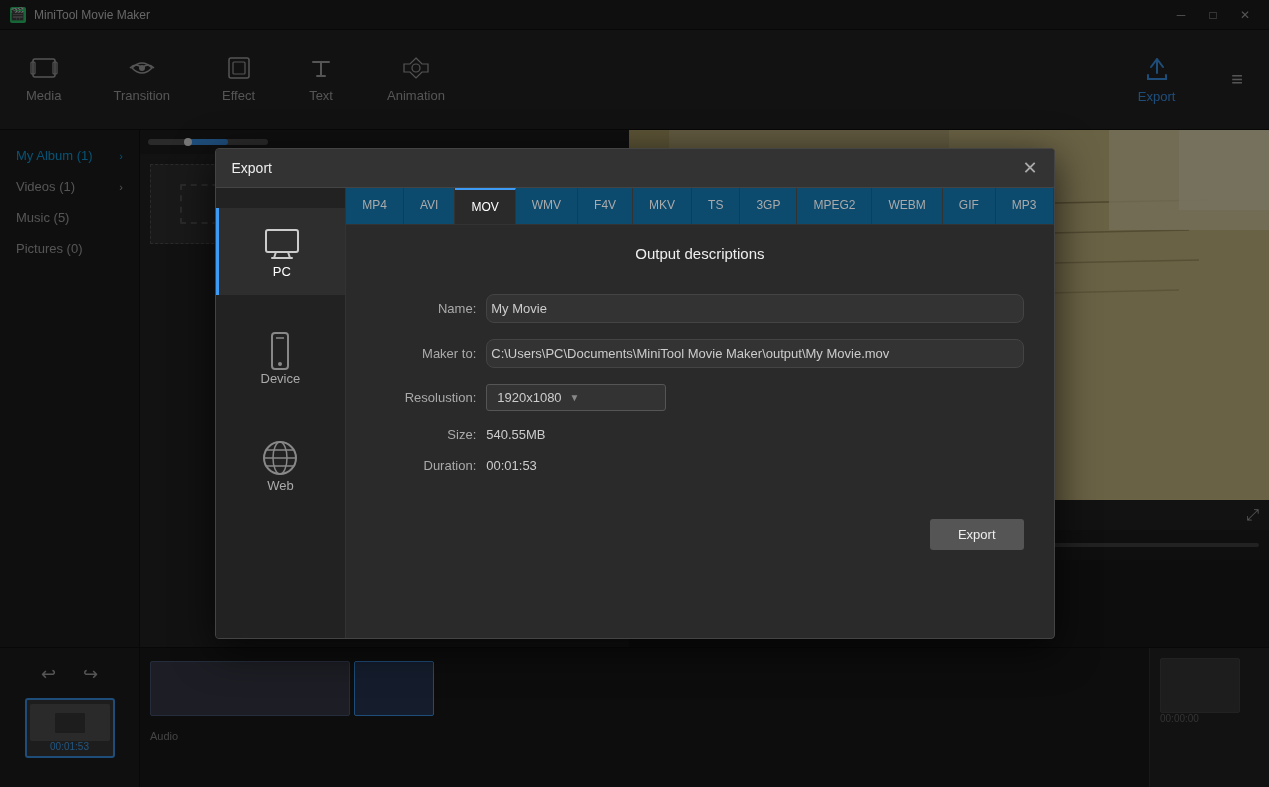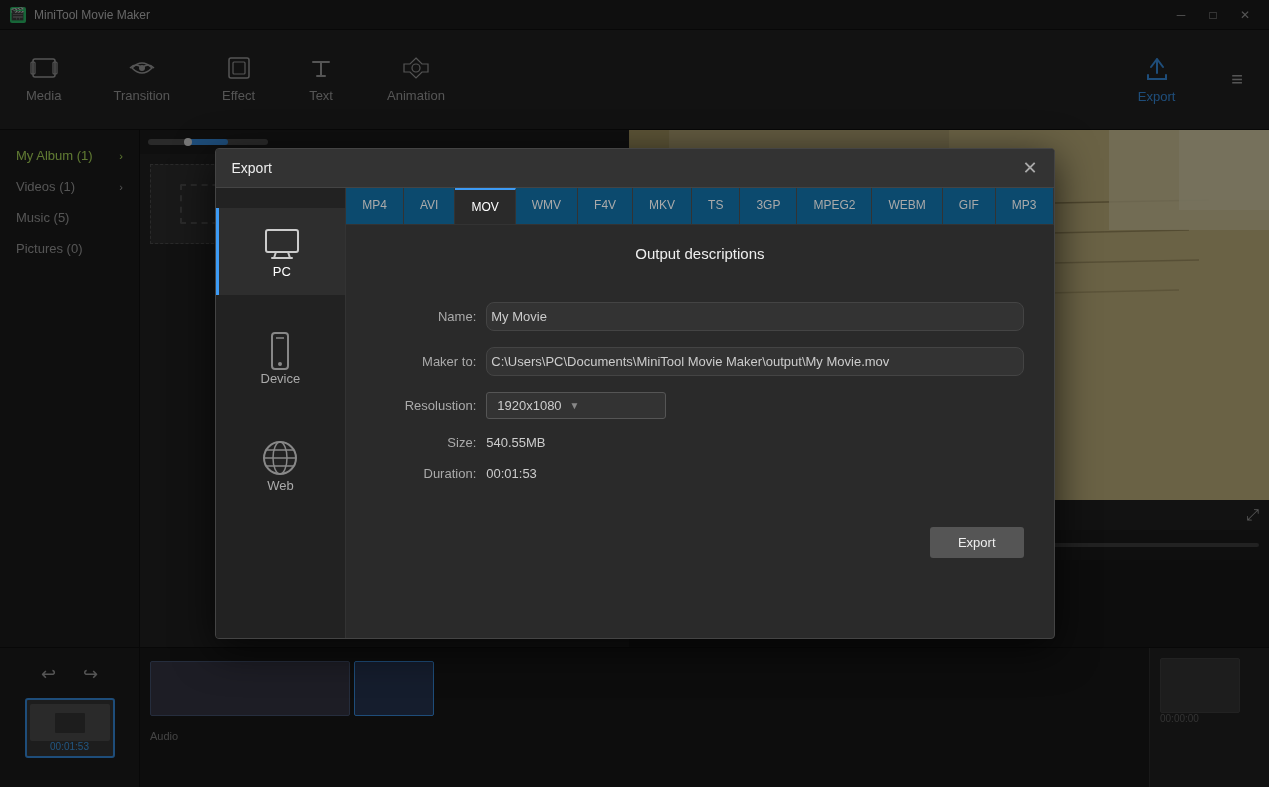--- a/index.html
+++ b/index.html
@@ -117,21 +117,21 @@
     }
     .sidebar-item {
       display: flex;
       align-items: center;
       justify-content: space-between;
       padding: 8px 16px;
       cursor: pointer;
       font-size: 13px;
       color: #aaa;
     }
-    .sidebar-item.active { color: #bef264; }
+    .sidebar-item.active { color: #0ea5e9; }
     .sidebar-item .arrow { font-size: 11px; }
 
     
     .media-area {
       flex: 1;
       background: #252525;
       position: relative;
       overflow: hidden;
     }
     .media-top-bar {
@@ -348,21 +348,21 @@
       border-right: 1px solid #333;
     }
     .format-tab.active { background: #2a2a2a; color: #fff; border-top: 2px solid #3d9bf5; }
     .output-section {
       padding: 20px 30px;
     }
     .output-title {
       font-size: 15px;
       color: #eee;
       text-align: center;
-      margin-bottom: 40px;
+      margin-bottom: 32px;
       font-weight: 500;
     }
     .output-row {
       display: flex;
       align-items: center;
       margin-bottom: 16px;
       gap: 10px;
     }
     .output-label {
       width: 100px;

